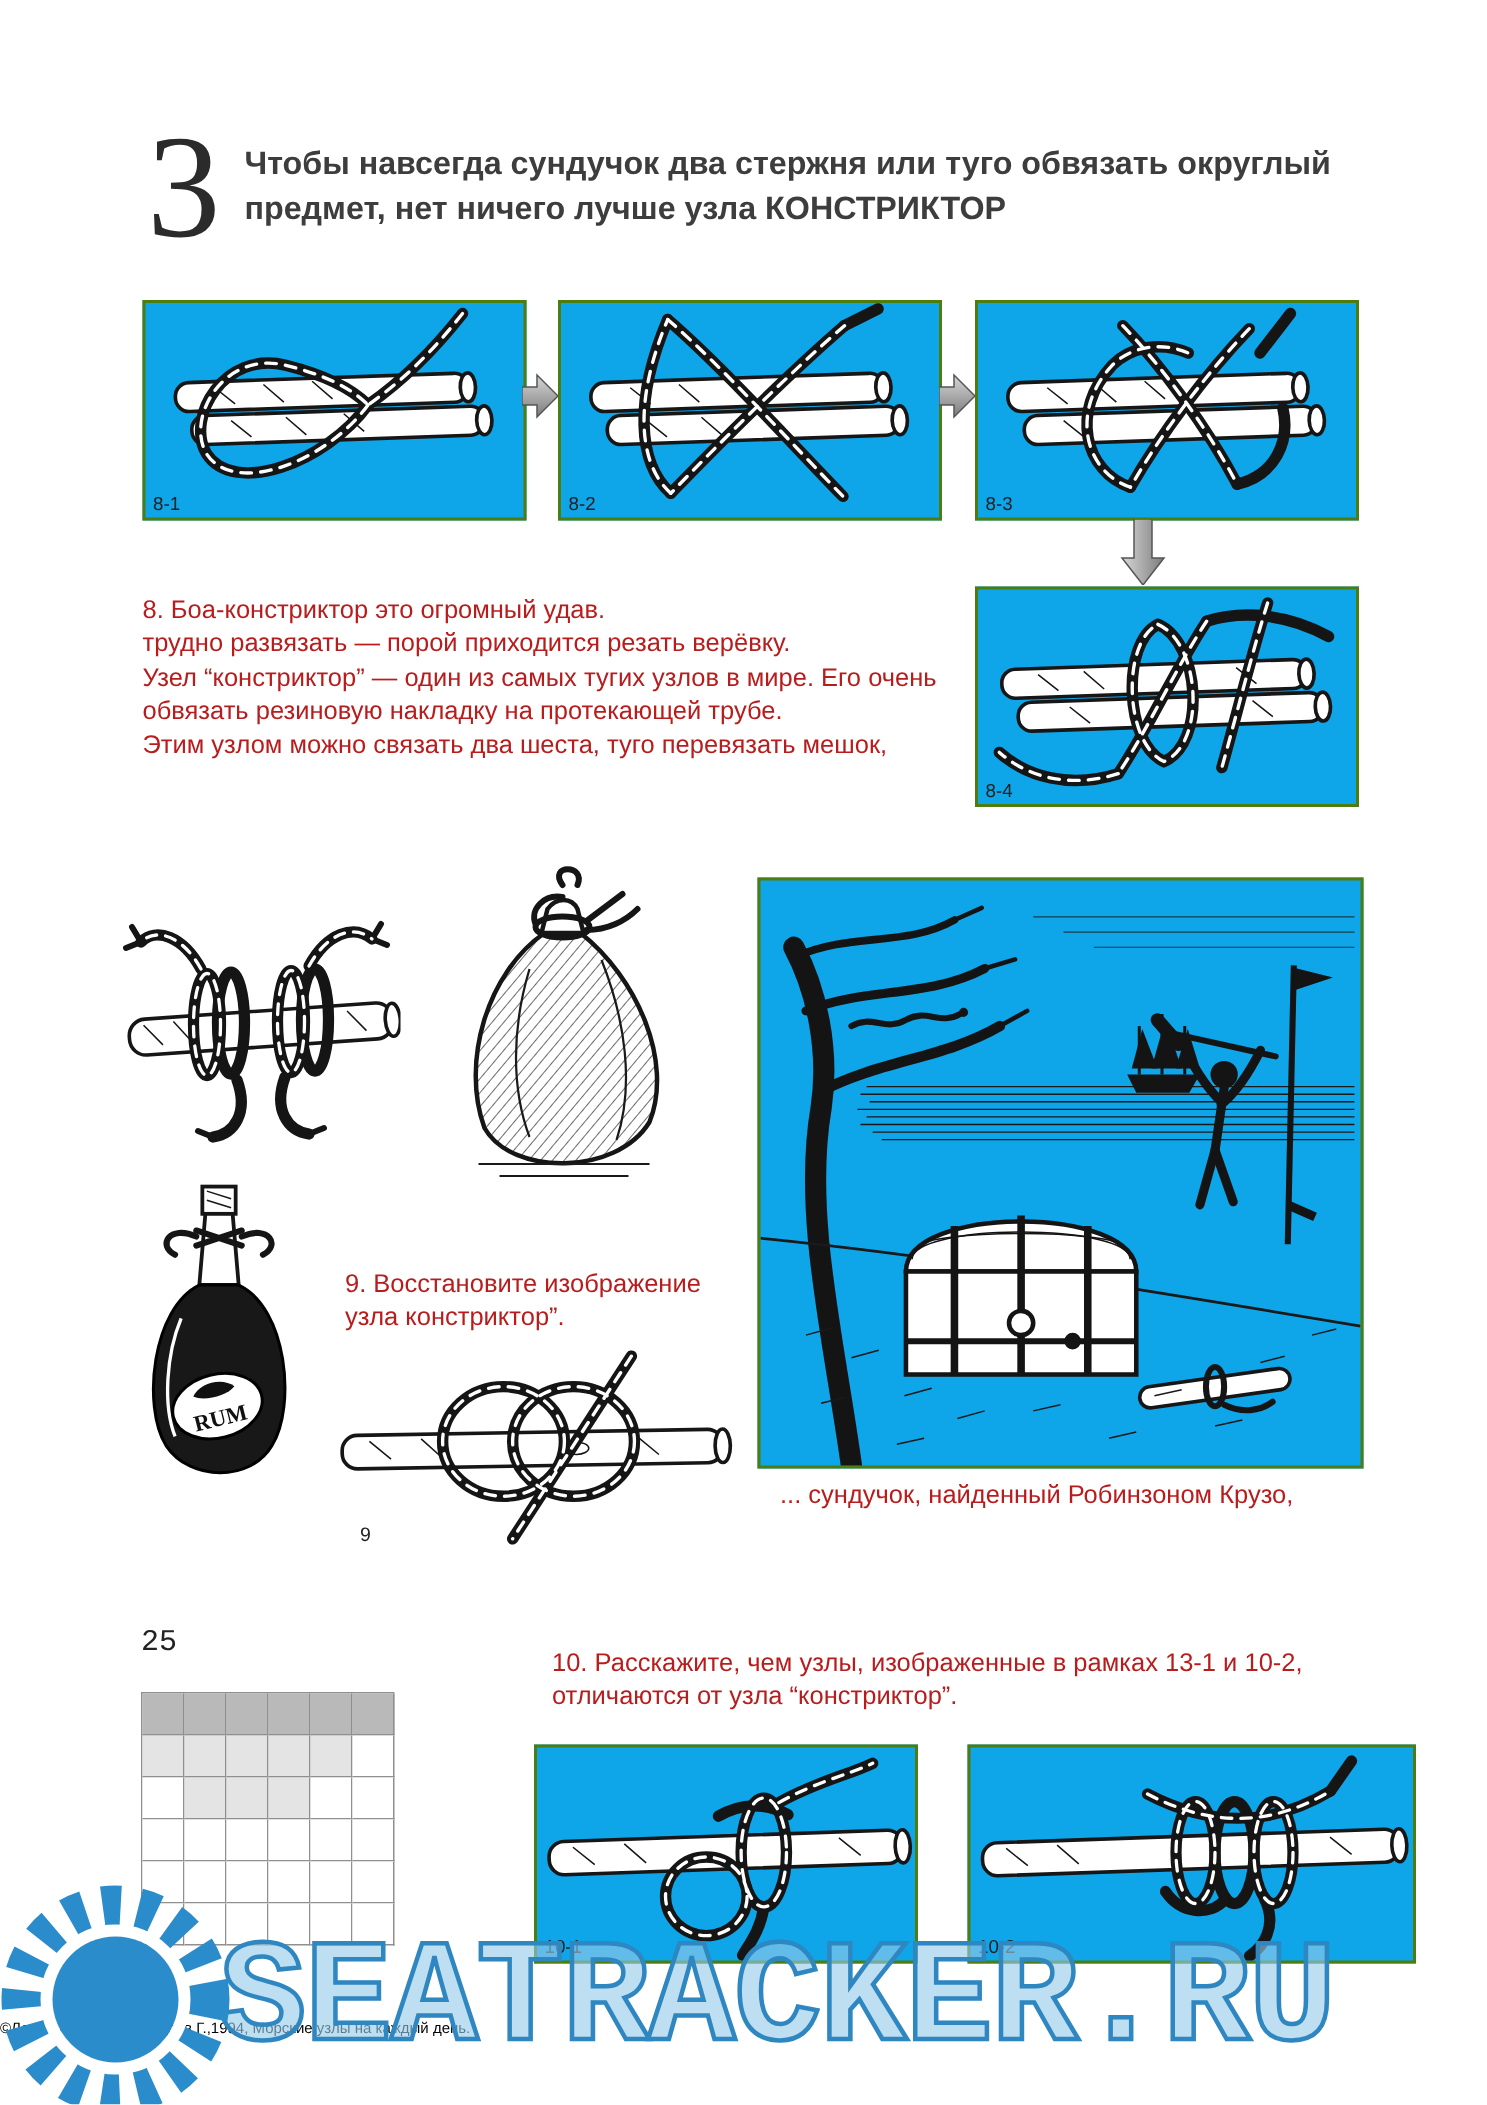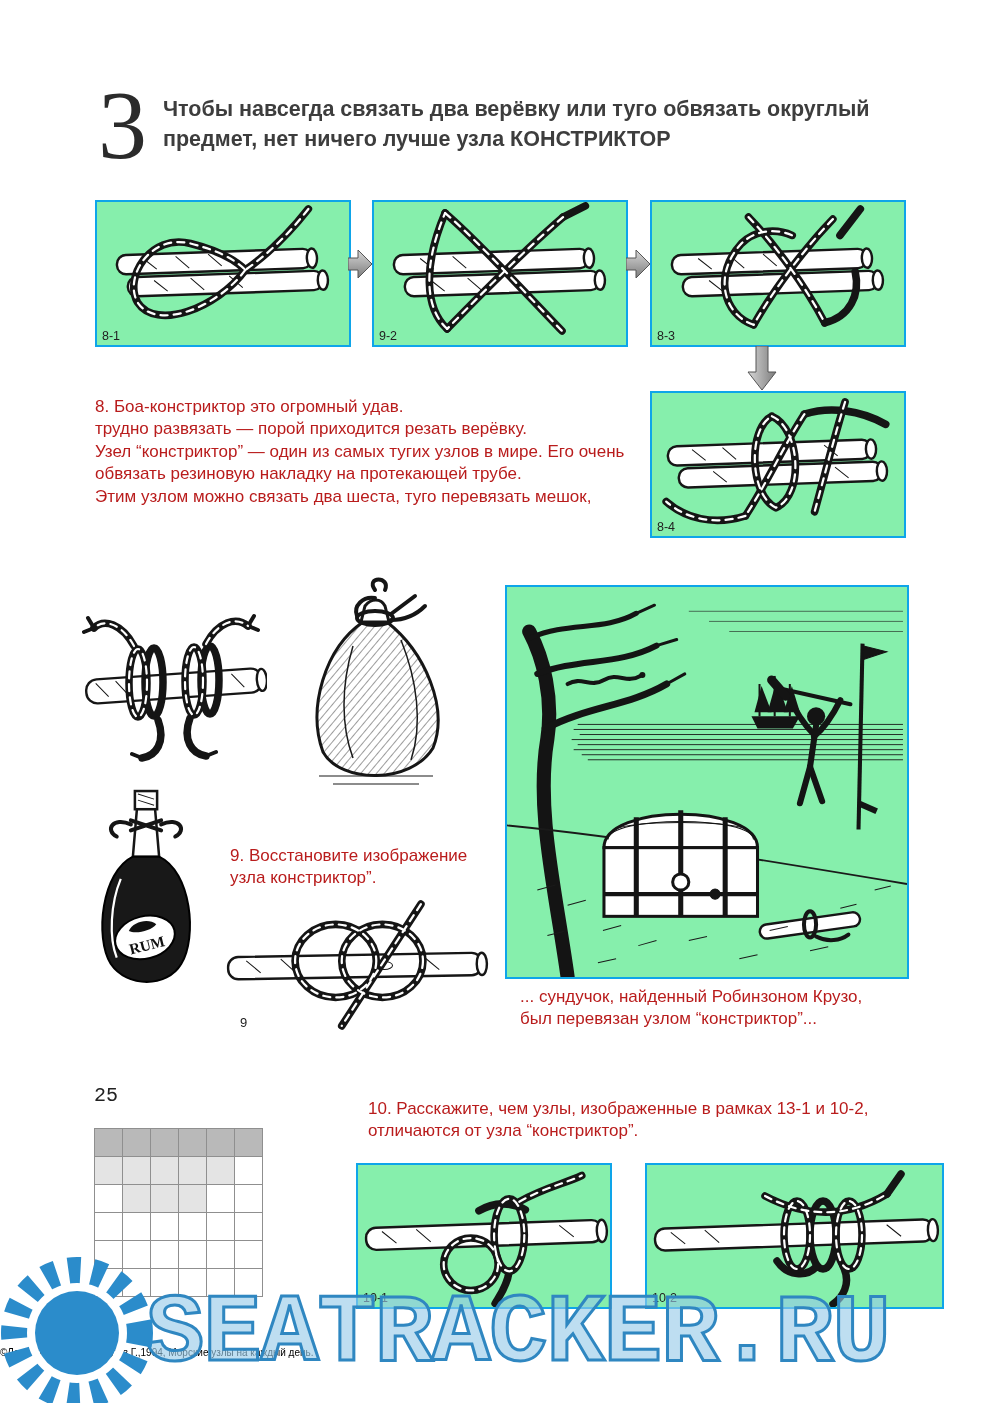--- a/index.html
+++ b/index.html
@@ -4,21 +4,21 @@
 <style>
   html,body{margin:0;padding:0}
   body{background:#ffffff;font-family:"Liberation Sans",sans-serif}
   .page{position:relative;width:991px;height:1403px;background:#fff;overflow:hidden;color:#3c3c3c;margin:0 auto}
 
   
   .chapter-number{position:absolute;left:98px;top:76px;font-family:"Liberation Serif",serif;font-size:98px;line-height:1;color:#2b2b2b}
   .heading{position:absolute;left:163px;top:94px;font-size:21.5px;font-weight:700;line-height:1.4;color:#3d3d3d}
 
   
-  .frame{position:absolute;border:2px solid #0ea5e9;background:#86efac}
+  .frame{position:absolute;border:2px solid #4d7c0f;background:#0ea5e9}
   .frame svg,.plain-fig svg{display:block;width:100%;height:100%}
   .fig-label{position:absolute;left:5px;bottom:2px;font-size:12.5px;color:#222;z-index:2}
   .plain-fig{position:absolute}
 
   
   .para{position:absolute;font-size:17px;line-height:1.32;color:#b91c1c}
 
   
   .rope{stroke:#151515;stroke-width:7.5;fill:none;stroke-linecap:round}
   .rope-tex{stroke:#fff;stroke-width:2.2;fill:none;stroke-linecap:round;stroke-dasharray:7 6}
@@ -44,21 +44,21 @@
   .footer-url{position:absolute;left:0;top:1322px;width:100%;text-align:center;font-size:14px;color:#8a8a8a;z-index:5}
   .footer-copy{position:absolute;left:0;top:1347px;width:100%;text-align:left;font-size:10px;color:#000000;z-index:5}
 </style>
 </head>
 <body>
 
 <div class="page">
 
   <div class="chapter-number">3</div>
   <div class="heading">
-    <div>Чтобы навсегда связать два верёвку или туго обвязать округлый</div>
+    <div>Чтобы навсегда сундучок два стержня или туго обвязать округлый</div>
     <div>предмет, нет ничего лучше узла КОНСТРИКТОР</div>
   </div>
 
   <div class="frame" style="left:95px;top:200px;width:252px;height:143px">
     <svg viewBox="0 0 248 139">
       <g transform="rotate(-2 124 70)">
         <rect class="stick" x="20" y="48" width="192" height="19" rx="9"></rect>
         <rect class="stick" x="30" y="70" width="192" height="19" rx="9"></rect>
         <ellipse class="stick" cx="212" cy="57.5" rx="5" ry="9.5"></ellipse>
         <ellipse class="stick" cx="222" cy="79.5" rx="5" ry="9.5"></ellipse>
@@ -92,21 +92,21 @@
         <path class="hatch" d="M46,52 l13,11 M78,51 l13,12 M110,50 l13,12 M56,74 l13,11 M92,73 l13,12"></path>
       </g>
       <path class="rope" d="M70,10 C105,40 150,90 185,126"></path>
       <path class="rope" d="M186,14 C150,45 105,90 72,124"></path>
       <path class="rope" d="M72,124 C50,104 48,62 70,10"></path>
       <path class="rope" d="M186,14 L208,3"></path>
       <path class="rope-tex" d="M70,10 C105,40 150,90 185,126"></path>
       <path class="rope-tex" d="M186,14 C150,45 105,90 72,124"></path>
       <path class="rope-tex" d="M72,124 C50,104 48,62 70,10"></path>
     </svg>
-    <span class="fig-label">9-2</span>
+    <span class="fig-label">8-2</span>
   </div>
 
   <svg class="step-arrow" style="left:626px;top:244px" width="24" height="40" viewBox="0 0 24 40">
     <defs>
         <linearGradient id="ag2" x1="0" y1="0" x2="0" y2="1">
           <stop offset="0" stop-color="#d7d7d7"></stop>
           <stop offset="1" stop-color="#7c7c7c"></stop>
         </linearGradient>
       </defs>
     <polygon points="0,14 10,14 10,6 24,20 10,34 10,26 0,26" fill="url(#ag2)" stroke="#555" stroke-width="1"></polygon>
@@ -321,21 +321,20 @@
       <path class="rope" d="M196,6 L118,126"></path>
       <ellipse class="rope-tex" cx="112" cy="62" rx="40" ry="36"></ellipse>
       <ellipse class="rope-tex" cx="158" cy="62" rx="40" ry="36"></ellipse>
       <path class="rope-tex" d="M196,6 L118,126"></path>
     </svg>
     <span class="fig-label" style="left:18px;bottom:4px;font-size:13px">9</span>
   </div>
 
   <div class="para" style="left:520px;top:986px;width:400px">
     <div>... сундучок, найденный Робинзоном Крузо,</div>
-    <div>был перевязан узлом “констриктор”...</div>
   </div>
 
   <div class="page-number">25</div>
 
   <div class="answer-grid">
       <div class="grid-cell cell-dark"></div>
       <div class="grid-cell cell-dark"></div>
       <div class="grid-cell cell-dark"></div>
       <div class="grid-cell cell-dark"></div>
       <div class="grid-cell cell-dark"></div>

